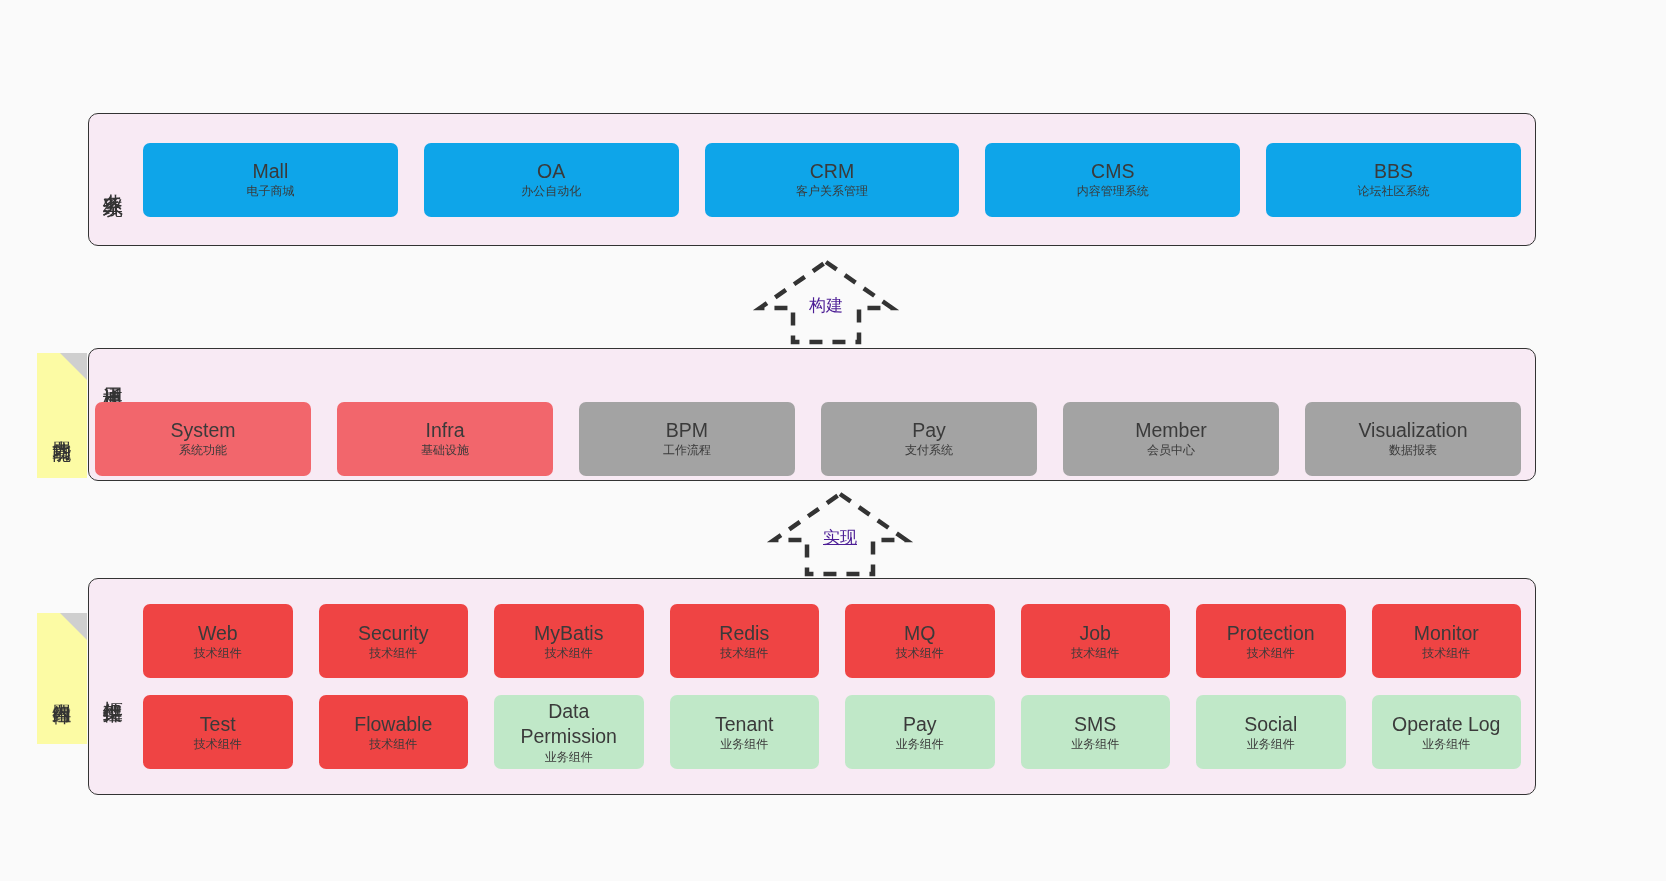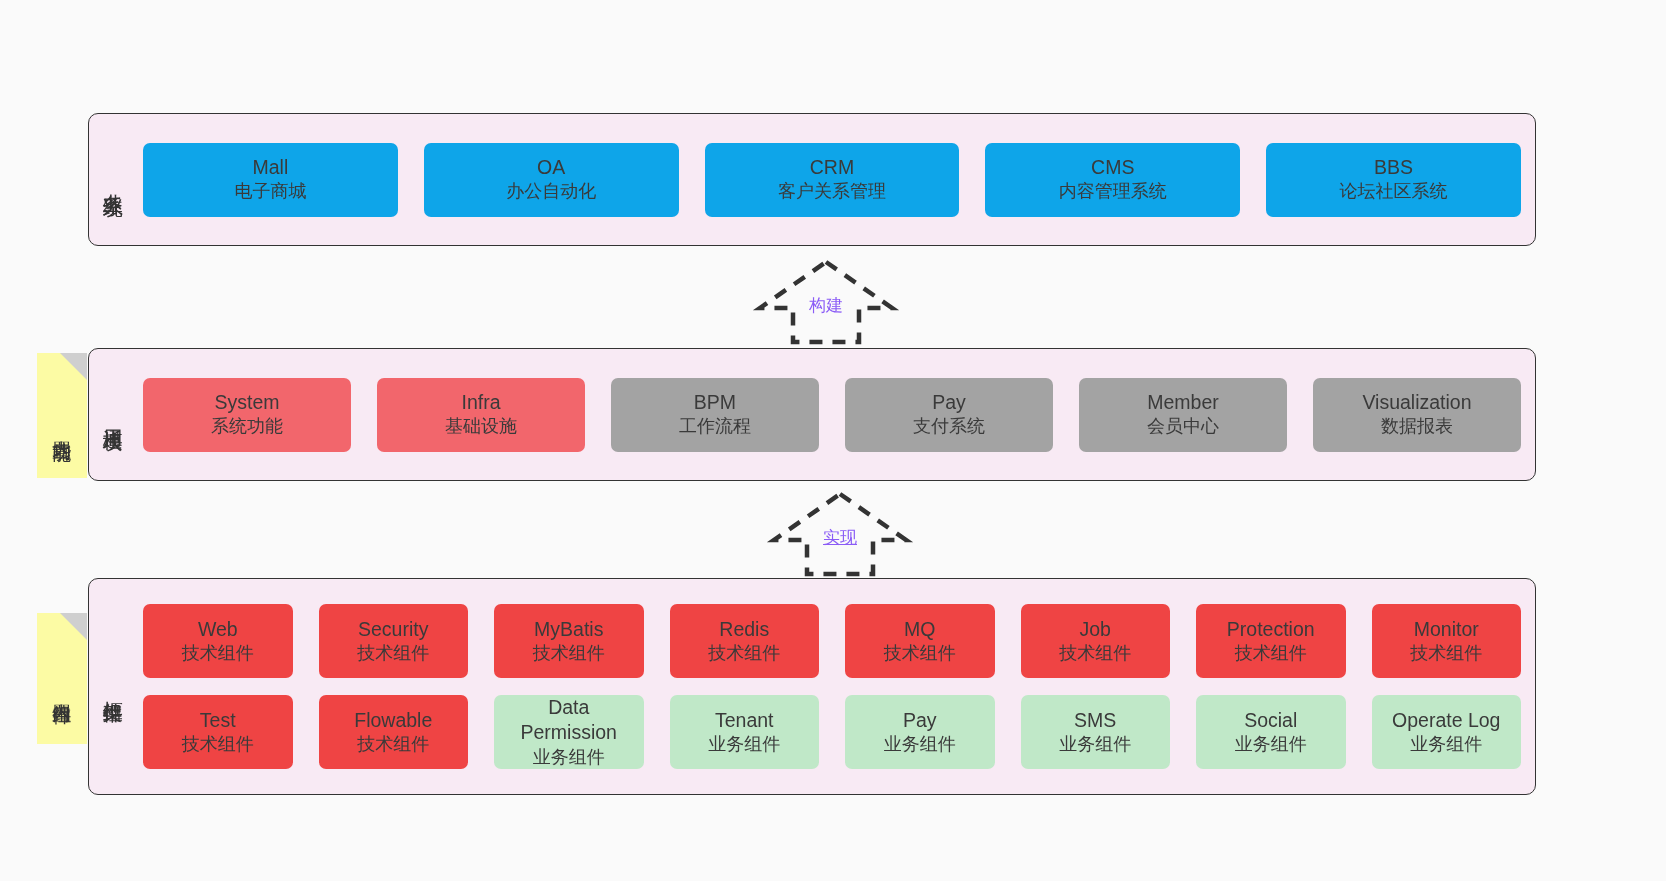--- a/index.html
+++ b/index.html
@@ -76,21 +76,21 @@
     text-align: center;
     color: #3a3a3a;
     padding: 4px 6px;
   }
   .node .en {
     font-size: 19.5px;
     line-height: 1.3;
     white-space: nowrap;
   }
   .node .cn {
-    font-size: 18px;
+    font-size: 12px;
     line-height: 1.3;
     white-space: nowrap;
   }
   .node.wrap .en { white-space: normal; }
 
   .node.blue   { background: #0ea5e9; }
   .node.red    { background: #f2666c; }
   .node.pink   { background: #a3a3a3; justify-content: center; }
   .node.green  { background: #ef4444; }
   .node.lgreen { background: #c0e8c8; }
@@ -129,21 +129,21 @@
   }
   .arrow svg {
     display: block;
     overflow: visible;
   }
   .arrow-label {
     position: absolute;
     left: 50%;
     transform: translateX(-50%);
     font-size: 17px;
-    color: #8b5cf6;
+    color: #4c1d95;
     white-space: nowrap;
     background: transparent;
   }
 </style>
 </head>
 <body>
 
 <div id="canvas"></div>
 
 <div class="layer" id="layer-business-system" style="left:88px; top:113px; width:1448px; height:133px;">
@@ -186,21 +186,21 @@
     <path d="M70 4 L136 50 L103 50 L103 84 L37 84 L37 50 L4 50 Z" stroke="#333333" stroke-width="4.5" stroke-dasharray="13 10" stroke-linejoin="miter" fill="none"></path>
   </svg>
   <span class="arrow-label" style="top:36px;">构建</span>
 </div>
 
 <div class="sticky" style="left:37px; top:353px; width:50px; height:125px;">
   <span class="fold"></span>
   <span>内置功能</span>
 </div>
 
-<div class="layer" id="layer-common-module" style="left:88px; top:348px; width:1448px; height:133px;">
+<div class="layer" id="layer-common-module" style="left:88px; top:348px; width:1448px; height:133px;flex-direction:column;">
   <div class="layer-title">通用模块</div>
   <div class="layer-body">
     <div class="row" style="height:74px;">
 
       <div class="node red">
         <span class="en">System</span>
         <span class="cn">系统功能</span>
       </div>
 
       <div class="node red">

